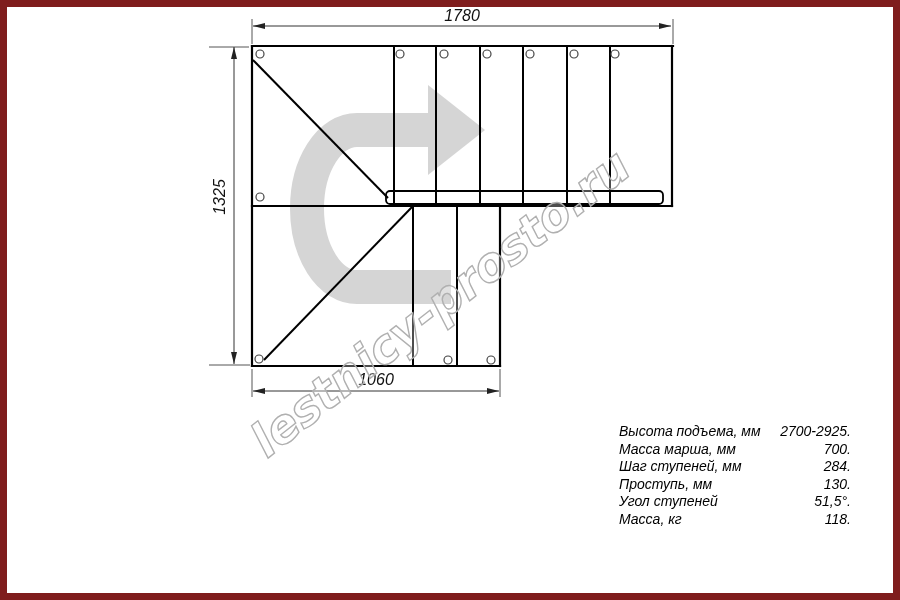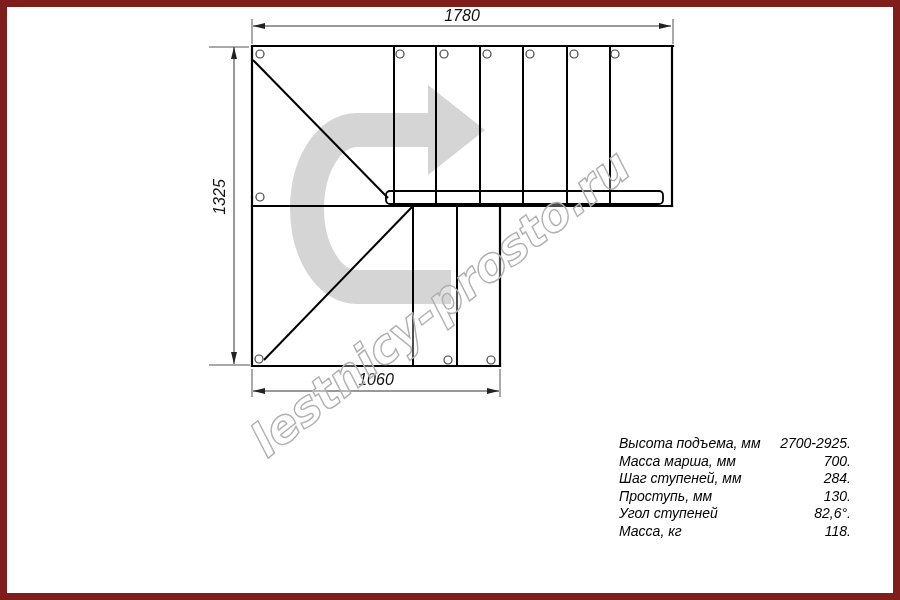--- a/index.html
+++ b/index.html
@@ -33,21 +33,21 @@
     font-style: italic;
     font-weight: bold;
     font-size: 47px;
     fill: rgba(255,255,255,0.30);
     stroke: #b0b0b0;
     stroke-width: 1.4px;
   }
   .specs {
     position: absolute;
     left: 612px;
-    top: 428px;
+    top: 416px;
     width: 232px;
     font-style: italic;
     font-size: 14px;
     color: #000000;
     line-height: 17.6px;
   }
   .spec-row {
     display: flex;
     justify-content: space-between;
   }
@@ -153,21 +153,21 @@
     <div class="spec-row">
       <span class="spec-label">Шаг ступеней, мм</span>
       <span class="spec-value">284.</span>
     </div>
     <div class="spec-row">
       <span class="spec-label">Проступь, мм</span>
       <span class="spec-value">130.</span>
     </div>
     <div class="spec-row">
       <span class="spec-label">Угол ступеней</span>
-      <span class="spec-value">82,6°.</span>
+      <span class="spec-value">51,5°.</span>
     </div>
     <div class="spec-row">
       <span class="spec-label">Масса, кг</span>
       <span class="spec-value">118.</span>
     </div>
   </div>
 
 </div>
 
 </body></html>

